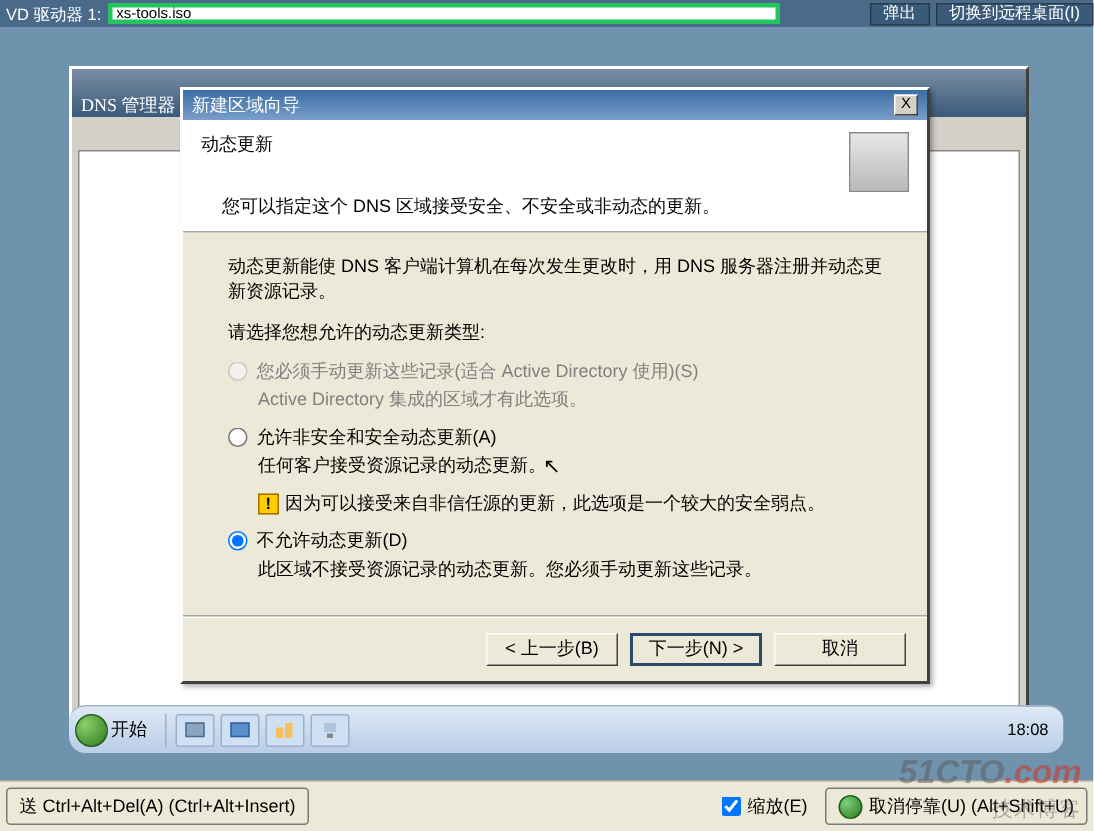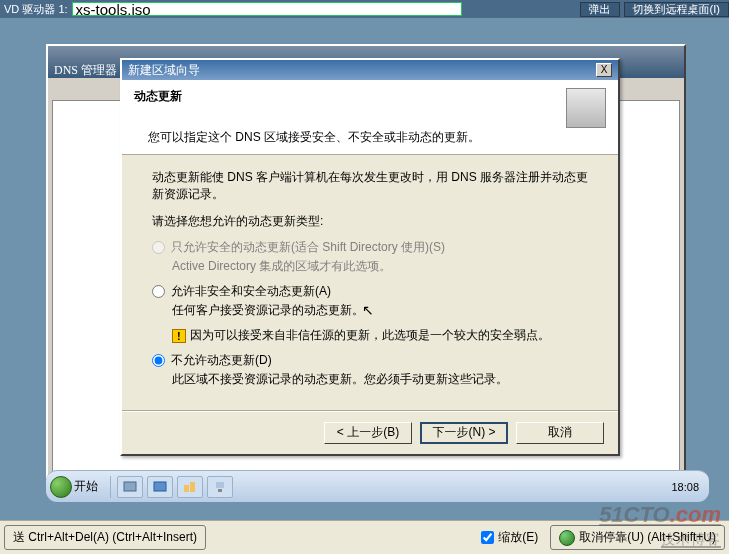--- a/index.html
+++ b/index.html
@@ -1,21 +1,21 @@
 <!DOCTYPE html>
 <html><head>
 <meta charset="utf-8">
 <style>
   * { box-sizing: border-box; margin: 0; padding: 0; font-family: "SimSun", "Microsoft YaHei", sans-serif; }
   body { width: 729px; height: 554px; background: #fff; overflow: hidden; position: relative; }
 
   
   .vm-top { position: absolute; top: 0; left: 0; right: 0; height: 18px; background: #4a6a8a; color: #fff; font-size: 11px; display: flex; align-items: center; }
   .vm-top .lbl { padding: 0 4px; }
-  .vm-top input { height: 14px; width: 390px; font-size: 15px; background: #fff; border: 1px solid #22c55e; padding: 0 3px; }
+  .vm-top input { height: 14px; width: 448px; font-size: 10px; background: #fff; border: 3px solid #22c55e; padding: 0 3px; }
   .vm-top .spacer { flex: 1; }
   .vm-top .btn { background: #3a5a7a; border: 1px solid #2a3a4a; color: #fff; padding: 0 8px; height: 15px; line-height: 13px; font-size: 11px; margin-left: 4px; cursor: pointer; }
 
   
   .remote { position: absolute; top: 18px; left: 0; right: 0; bottom: 34px; background: #6f92ad; overflow: hidden; }
 
   
   .dns-win { position: absolute; top: 26px; left: 46px; width: 640px; height: 436px; background: #d4d0c8; border-top: 2px solid #fff; border-left: 2px solid #fff; border-right: 2px solid #404040; border-bottom: 2px solid #404040; }
   .dns-title { height: 20px; background: linear-gradient(#7b8ea4,#3a5a7a); color: #fff; font-size: 12px; padding: 16px 6px; font-family: Liberation Serif, serif; }
   .dns-body { position: absolute; top: 54px; left: 4px; right: 4px; bottom: 4px; background: #fff; border: 1px solid #888; }
@@ -27,21 +27,21 @@
   .task-sep { width: 1px; height: 22px; background: #9bb0c9; margin: 0 4px; }
   .task-icon { width: 26px; height: 22px; background: #cfe0f2; border: 1px solid #9bb0c9; border-radius: 2px; margin: 0 2px; display:flex;align-items:center;justify-content:center; }
   .clock { margin-left: auto; font-size: 11px; padding: 0 6px; }
 
   
   .wizard { position: absolute; top: 40px; left: 120px; width: 500px; background: #ece9d8; border-top: 2px solid #fff; border-left: 2px solid #fff; border-right: 2px solid #404040; border-bottom: 2px solid #404040; z-index: 10; box-shadow: 2px 2px 3px rgba(0,0,0,.3); }
   .wiz-title { height: 20px; background: linear-gradient(#3a6ea5,#7a9ec9); color: #fff; font-size: 12px; padding: 2px 6px; display: flex; align-items: center; }
   .wiz-title .title-x { margin-left: auto; width: 16px; height: 14px; background: #d4d0c8; border-top:1px solid #fff; border-left:1px solid #fff; border-right:1px solid #404040; border-bottom:1px solid #404040; color:#000; font-size: 10px; text-align: center; line-height: 12px; cursor: pointer; }
   .wiz-head { background: #fff; padding: 8px 12px; display: flex; align-items: flex-start; border-bottom: 1px solid #aca899; }
   .wiz-head .h-txt { flex: 1; }
-  .wiz-head .h-title { font-size: 12px; font-weight: bold; margin-bottom: 4px; }
+  .wiz-head .h-title { font-size: 12px; font-weight: normal; margin-bottom: 4px; }
   .wiz-head .h-sub { font-size: 12px; color: #000; padding-left: 14px; margin-top: 24px; }
   .wiz-head .h-img { width: 40px; height: 40px; background: linear-gradient(#e8e8e8,#b8b8b8); border: 1px solid #888; margin-left: 8px; position:relative; }
   .wiz-body { padding: 14px 30px 8px 30px; font-size: 12px; color: #000; }
   .wiz-body p { margin-bottom: 10px; line-height: 1.4; }
   .radio-row { display: flex; align-items: flex-start; margin-bottom: 2px; }
   .radio-row input { margin: 2px 6px 0 0; }
   .radio-row .lbl { flex: 1; }
   .radio-sub { font-size: 12px; color: #000; margin: 0 0 8px 20px; line-height: 1.4; }
   .warn { display: inline-block; width: 14px; height: 14px; background: #ffcc00; border: 1px solid #a07000; position: relative; margin-right: 4px; vertical-align: middle; }
   .warn::after { content: "!"; position: absolute; left: 4px; top: -1px; font-size: 11px; font-weight: bold; color: #000; }
@@ -54,21 +54,21 @@
 
   
   .hostbar { position: absolute; left: 0; right: 0; bottom: 0; height: 34px; background: #ece9d8; border-top: 1px solid #aca899; display: flex; align-items: center; font-size: 12px; z-index: 30; }
   .hostbar .hb-btn { background: #ece9d8; border: 1px solid #7a7a7a; border-radius: 3px; padding: 3px 8px; cursor: pointer; margin: 0 4px; }
   .hostbar .chk { display: flex; align-items: center; margin: 0 8px; }
   .hostbar .chk input { margin-right: 4px; }
   .hostbar .ico { width: 16px; height: 16px; display:inline-block; vertical-align:middle; margin-right:4px; background: radial-gradient(circle at 30% 30%, #7ad07a, #2c7a1e); border-radius: 50%; border:1px solid #1e5a14; }
   .hostbar .spacer { flex: 1; }
 
   
-  .watermark { position: absolute; right: 8px; bottom: 6px; font-size: 22px; font-weight: bold; color: rgba(90,90,90,.5); font-style: italic; font-family: Arial, sans-serif; z-index: 40; pointer-events: none; line-height: 1; text-align: right; text-decoration: underline; }
+  .watermark { position: absolute; right: 8px; bottom: 6px; font-size: 22px; font-weight: bold; color: rgba(90,90,90,.5); font-style: italic; font-family: Arial, sans-serif; z-index: 40; pointer-events: none; line-height: 1; text-align: right; }
   .watermark .sub { font-size: 14px; color: rgba(90,90,90,.45); font-style: normal; font-weight: normal; letter-spacing: 1px; }
   .watermark .dot { color: rgba(200,60,40,.6); }
 </style>
 </head>
 <body>
 
 <div class="vm-top">
   <span class="lbl">VD 驱动器 1:</span>
   <input type="text" value="xs-tools.iso" style="">
   <span class="spacer"></span>
@@ -94,21 +94,21 @@
         <div class="h-sub">您可以指定这个 DNS 区域接受安全、不安全或非动态的更新。</div>
       </div>
       <div class="h-img"></div>
     </div>
     <div class="wiz-body">
       <p>动态更新能使 DNS 客户端计算机在每次发生更改时，用 DNS 服务器注册并动态更新资源记录。</p>
       <p>请选择您想允许的动态更新类型:</p>
 
       <div class="radio-row">
         <input type="radio" name="dyn" disabled="" style="">
-        <span class="lbl" style="color:#808080">只允许安全的动态更新(适合 Shift Directory 使用)(S)</span>
+        <span class="lbl" style="color:#808080">您必须手动更新这些记录(适合 Active Directory 使用)(S)</span>
       </div>
       <div class="radio-sub" style="color:#808080">Active Directory 集成的区域才有此选项。</div>
 
       <div class="radio-row">
         <input type="radio" name="dyn" style="">
         <span class="lbl">允许非安全和安全动态更新(A)</span>
       </div>
       <div class="radio-sub">任何客户接受资源记录的动态更新。</div>
       <div class="radio-sub">
         <span class="warn"></span><span>因为可以接受来自非信任源的更新，此选项是一个较大的安全弱点。</span>

